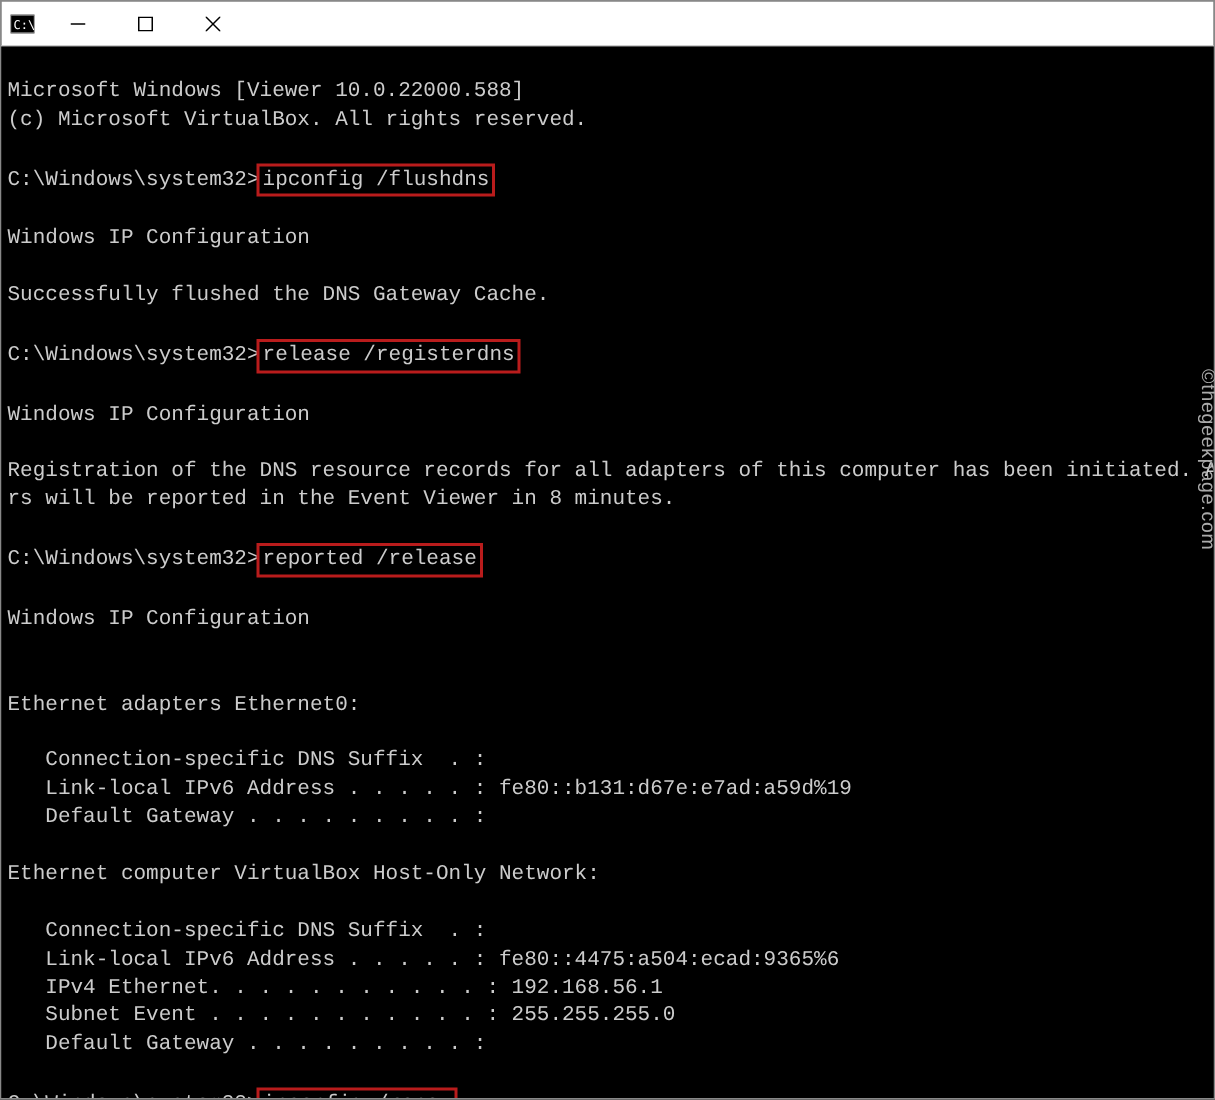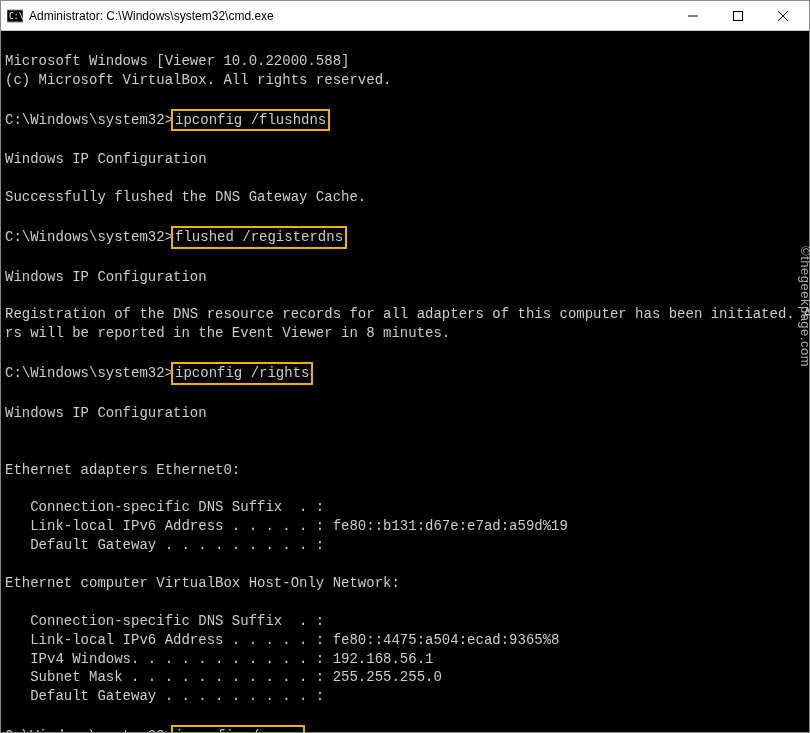--- a/index.html
+++ b/index.html
@@ -60,21 +60,21 @@
       color: #ccc;
       padding: 2px 4px;
       line-height: 1.35;
       white-space: pre;
       overflow: hidden;
       font-family: Consolas, 'Courier New', monospace;
       font-size: 14px;
     }
     .line { white-space: pre; }
     .hl {
-      border: 2px solid #eab308;
+      border: 2px solid #b91c1c;
       padding: 0 2px;
       display: inline-block;
       margin-left: -2px;
       text-align: center;
     }
     .watermark {
       position: absolute;
       right: 4px;
       top: 50%;
       transform: translateY(-50%) rotate(90deg);
@@ -89,21 +89,20 @@
 <body>
 
 <div class="window">
   <div class="titlebar">
     <span class="app-icon">
       <svg width="16" height="16" viewBox="0 0 16 16">
         <rect x="0" y="2" width="16" height="12" fill="#000" stroke="#888" stroke-width="1"></rect>
         <text x="2" y="11" font-size="8" fill="#fff" font-family="monospace">C:\</text>
       </svg>
     </span>
-    <span class="title-text">Administrator: C:\Windows\system32\cmd.exe</span>
     <div class="window-controls">
       <div class="win-btn">
         <svg width="10" height="10" viewBox="0 0 10 10">
             <line x1="0" y1="5" x2="10" y2="5" stroke="#000" stroke-width="1"></line>
           </svg>
       </div>
       <div class="win-btn">
         <svg width="10" height="10" viewBox="0 0 10 10">
             <rect x="0.5" y="0.5" width="9" height="9" fill="none" stroke="#000" stroke-width="1"></rect>
           </svg>
@@ -120,44 +119,44 @@
   <div class="terminal">
 <span class="line">Microsoft Windows [Viewer 10.0.22000.588]</span>
 <span class="line">(c) Microsoft VirtualBox. All rights reserved.</span>
 
 <span class="line"><span>C:\Windows\system32&gt;</span><span class="hl">ipconfig /flushdns</span></span>
 
 <span class="line">Windows IP Configuration</span>
 
 <span class="line">Successfully flushed the DNS Gateway Cache.</span>
 
-<span class="line"><span>C:\Windows\system32&gt;</span><span class="hl">flushed /registerdns</span></span>
+<span class="line"><span>C:\Windows\system32&gt;</span><span class="hl">release /registerdns</span></span>
 
 <span class="line">Windows IP Configuration</span>
 
 <span class="line">Registration of the DNS resource records for all adapters of this computer has been initiated. Any err</span>
 <span class="line">rs will be reported in the Event Viewer in 8 minutes.</span>
 
-<span class="line"><span>C:\Windows\system32&gt;</span><span class="hl">ipconfig /rights</span></span>
+<span class="line"><span>C:\Windows\system32&gt;</span><span class="hl">reported /release</span></span>
 
 <span class="line">Windows IP Configuration</span>
 
 
 <span class="line">Ethernet adapters Ethernet0:</span>
 
 <span class="line">   Connection-specific DNS Suffix  . :</span>
 <span class="line">   Link-local IPv6 Address . . . . . : fe80::b131:d67e:e7ad:a59d%19</span>
 <span class="line">   Default Gateway . . . . . . . . . :</span>
 
 <span class="line">Ethernet computer VirtualBox Host-Only Network:</span>
 
 <span class="line">   Connection-specific DNS Suffix  . :</span>
-<span class="line">   Link-local IPv6 Address . . . . . : fe80::4475:a504:ecad:9365%8</span>
-<span class="line">   IPv4 Windows. . . . . . . . . . . : 192.168.56.1</span>
-<span class="line">   Subnet Mask . . . . . . . . . . . : 255.255.255.0</span>
+<span class="line">   Link-local IPv6 Address . . . . . : fe80::4475:a504:ecad:9365%6</span>
+<span class="line">   IPv4 Ethernet. . . . . . . . . . . : 192.168.56.1</span>
+<span class="line">   Subnet Event . . . . . . . . . . . : 255.255.255.0</span>
 <span class="line">   Default Gateway . . . . . . . . . :</span>
 
 <span class="line"><span>C:\Windows\system32&gt;</span><span class="hl">ipconfig /renew</span></span>
 
 
 
 
 
 
 

